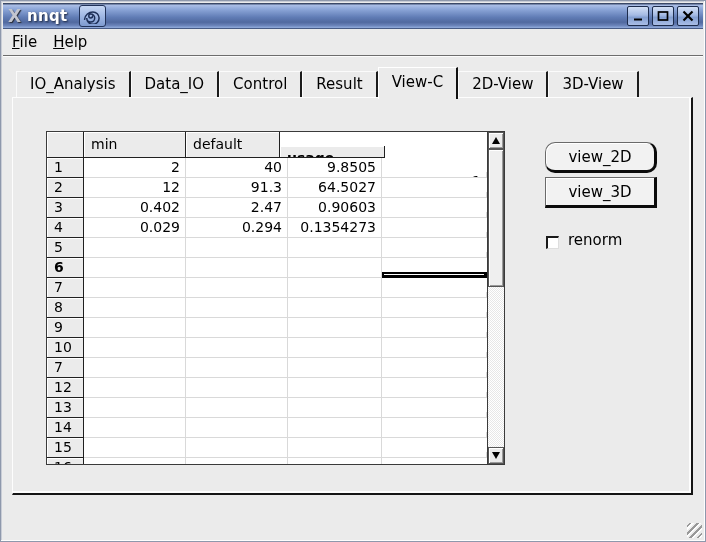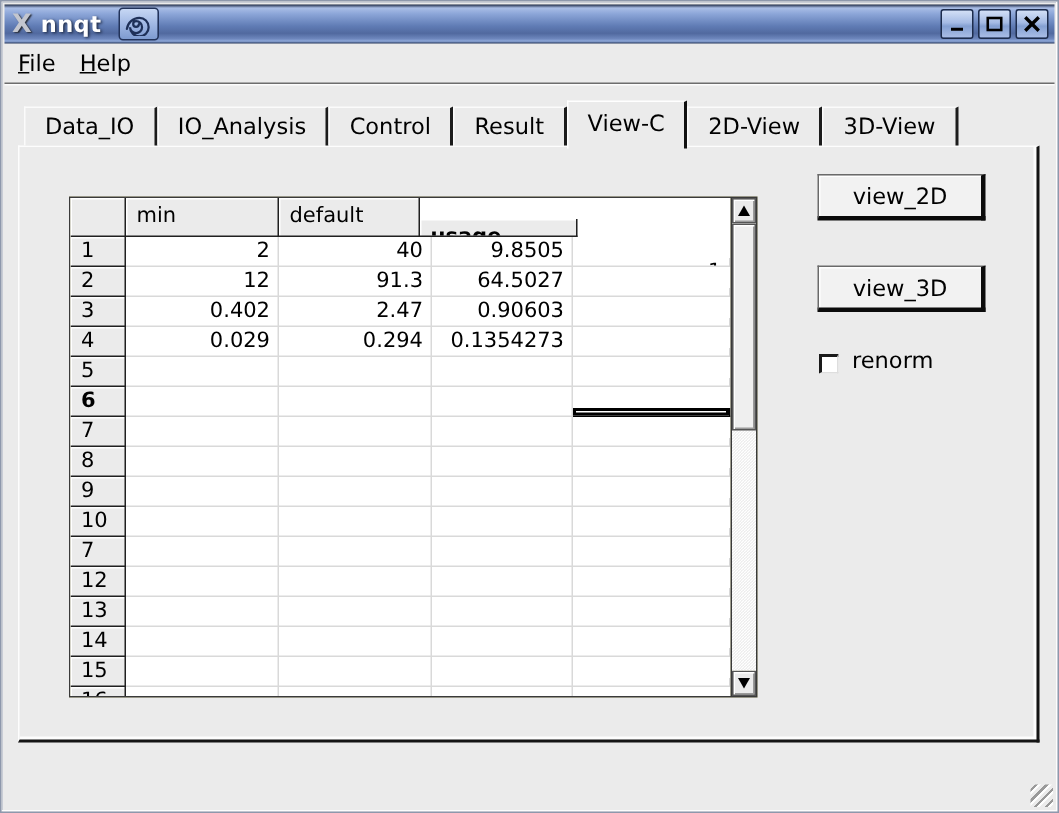--- a/index.html
+++ b/index.html
@@ -73,21 +73,21 @@
     background-size:2px 2px;background-position:0 0,1px 1px;}
   .sb-thumb{position:absolute;top:0;left:0;right:0;height:138px;background:#efefef;border:1px solid #555;box-shadow:inset 1px 1px 0 #fff,inset -1px -1px 0 #9a9a9a;}
   .tri-up{width:0;height:0;border-left:4px solid transparent;border-right:4px solid transparent;border-bottom:7px solid #000;}
   .tri-down{width:0;height:0;border-left:4px solid transparent;border-right:4px solid transparent;border-top:7px solid #000;}
   
   .push-btn{
     position:absolute;left:532px;width:112px;height:31px;background:#f2f2f2;
     border:1px solid #6a6a6a;border-right:3px solid #0b0b0b;border-bottom:3px solid #0b0b0b;
     box-shadow:inset 1px 1px 0 #fff;font-family:inherit;font-size:15px;text-align:center;line-height:26px;padding:0;cursor:default;
   }
-  #btn-view2d{top:18px;}
+  #btn-view2d{top:44px;border-radius:10px;}
   #btn-view3d{top:79px;}
   .chk-row{position:absolute;left:533px;top:133px;display:flex;align-items:flex-end;gap:9px;font-size:15px;cursor:default;}
   .chk-box{width:13px;height:13px;background:#fff;border-top:2px solid #1a1a1a;border-left:2px solid #1a1a1a;border-right:1px solid #dedede;border-bottom:1px solid #dedede;}
   
   .grip{position:absolute;right:3px;bottom:3px;width:15px;height:15px;
     background:repeating-linear-gradient(135deg,transparent 0 2px,#999 2px 3.5px,#fdfdfd 3.5px 5px);}
 </style>
 </head>
 <body>
 
@@ -121,22 +121,22 @@
     </span>
   </div>
 
   <div class="menubar">
     <span class="menu-item"><span class="u">F</span><span>ile</span></span>
     <span class="menu-item"><span class="u">H</span><span>elp</span></span>
   </div>
   <div class="menu-sep"></div>
 
   <div class="tabbar">
+    <span class="tab">IO_Analysis</span>
     <span class="tab">Data_IO</span>
-    <span class="tab">IO_Analysis</span>
     <span class="tab">Control</span>
     <span class="tab">Result</span>
     <span class="tab active">View-C</span>
     <span class="tab">2D-View</span>
     <span class="tab">3D-View</span>
   </div>
 
   <div class="panel">
 
     <div class="table-wrap">

